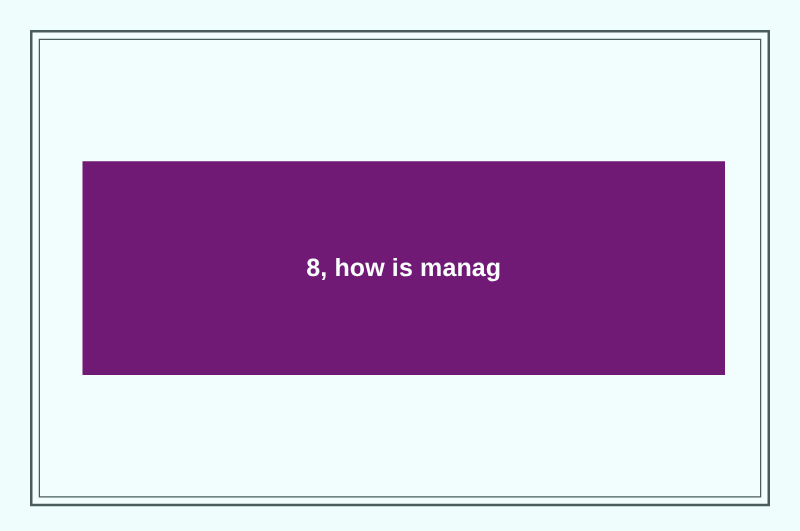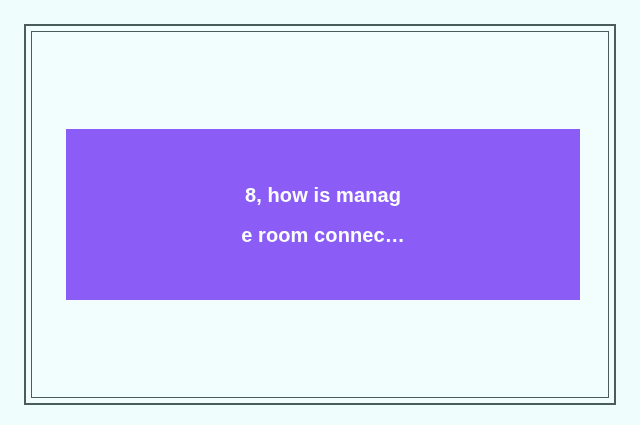--- a/index.html
+++ b/index.html
@@ -40,21 +40,21 @@
     background: #f2fdfd;
   }
 
   
   #placeholder-block {
     position: absolute;
     left: 34px;
     top: 97px;
     width: 514px;
     height: 171px;
-    background: #8b5cf6;
+    background: #701a75;
     display: flex;
     align-items: center;
     justify-content: center;
   }
 
   #placeholder-caption {
     width: 200px;
     text-align: center;
     color: #fafdfd;
     font-family: "Liberation Sans", sans-serif;
@@ -73,18 +73,17 @@
 </style>
 </head>
 <body>
 
 <div id="outer-frame">
   <div id="inner-frame">
 
     <div id="placeholder-block">
       <div id="placeholder-caption">
         <span class="caption-line">8, how is manag</span>
-        <span class="caption-line">e room connec…</span>
       </div>
     </div>
 
   </div>
 </div>
 
 </body></html>

